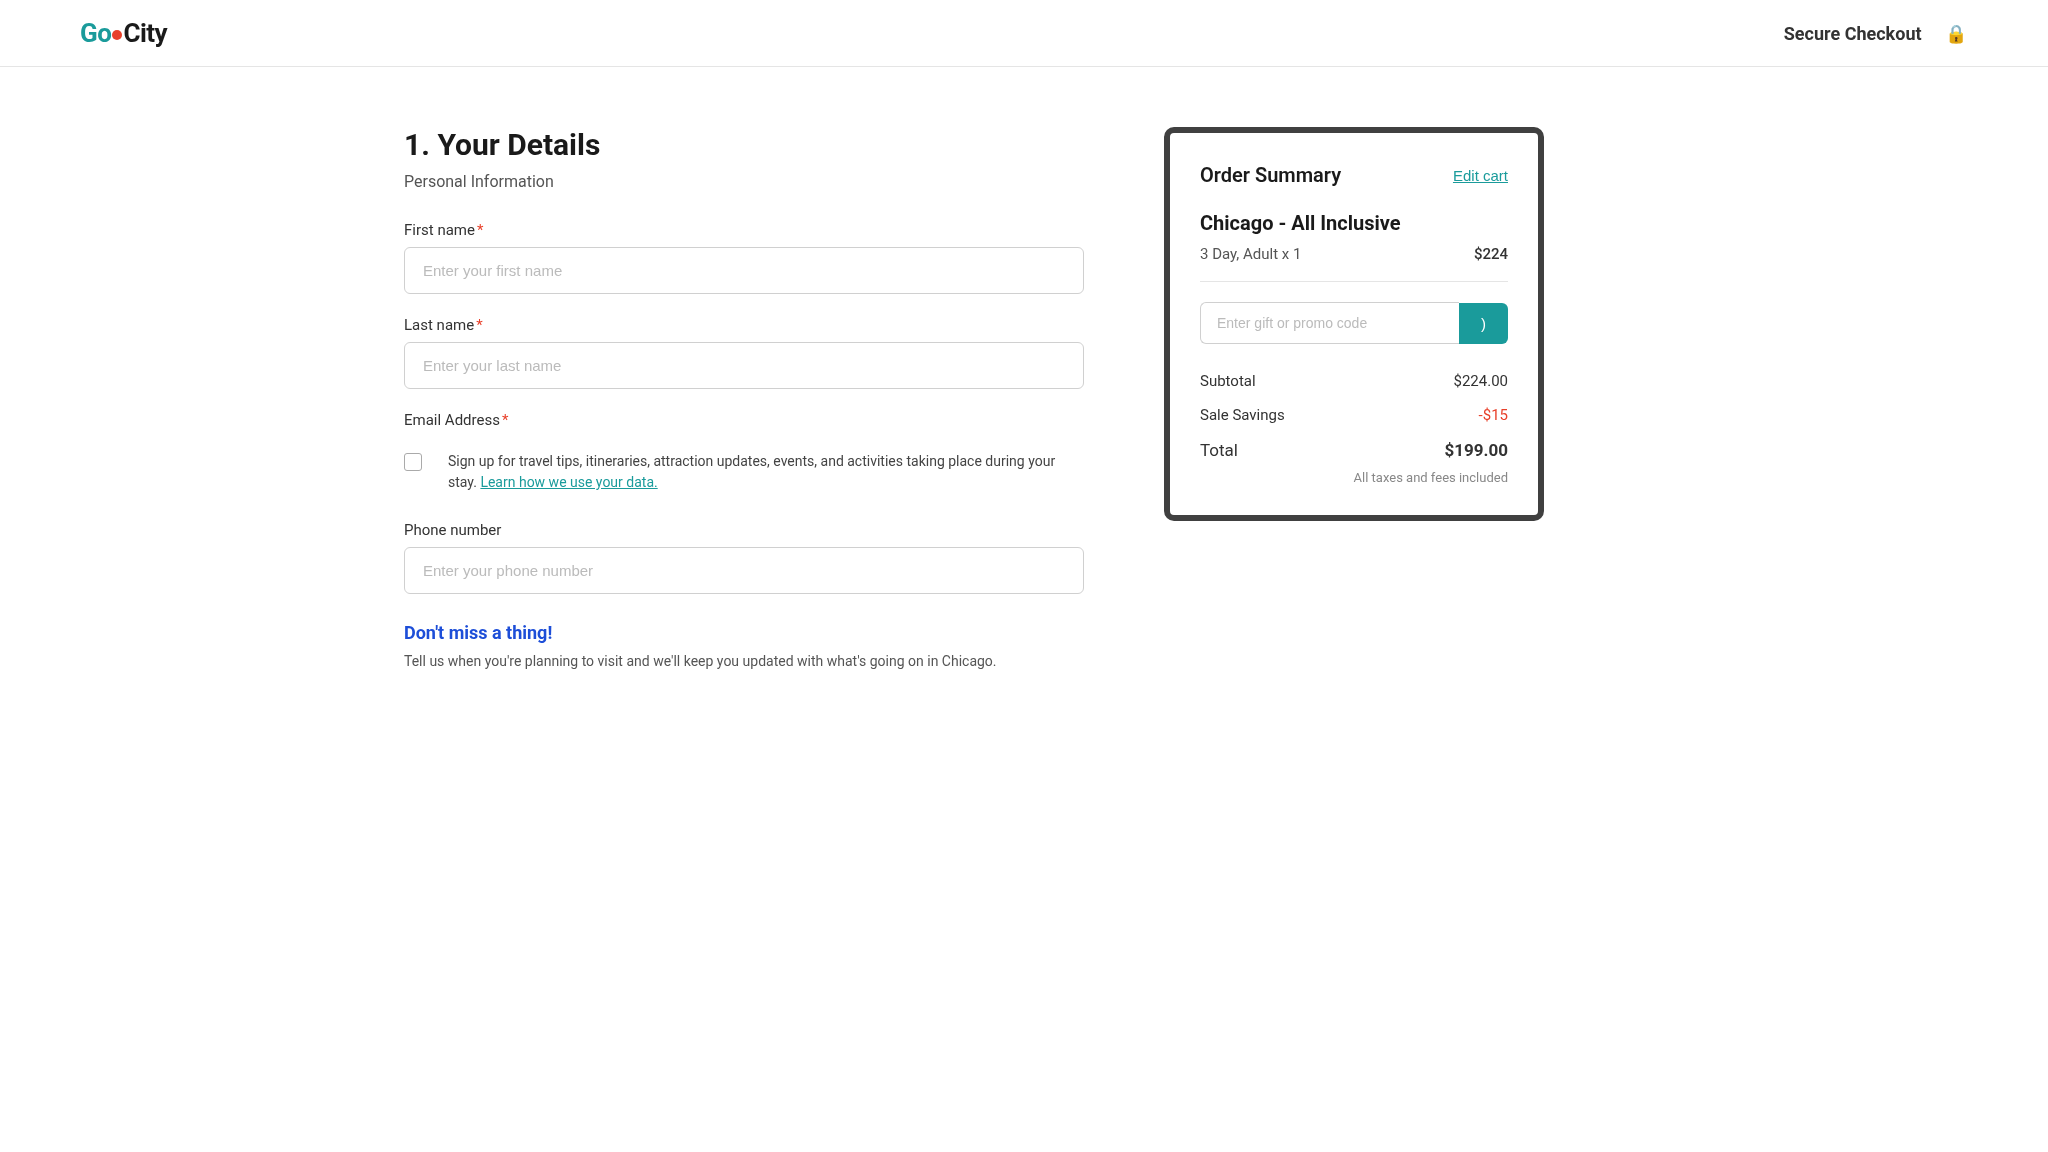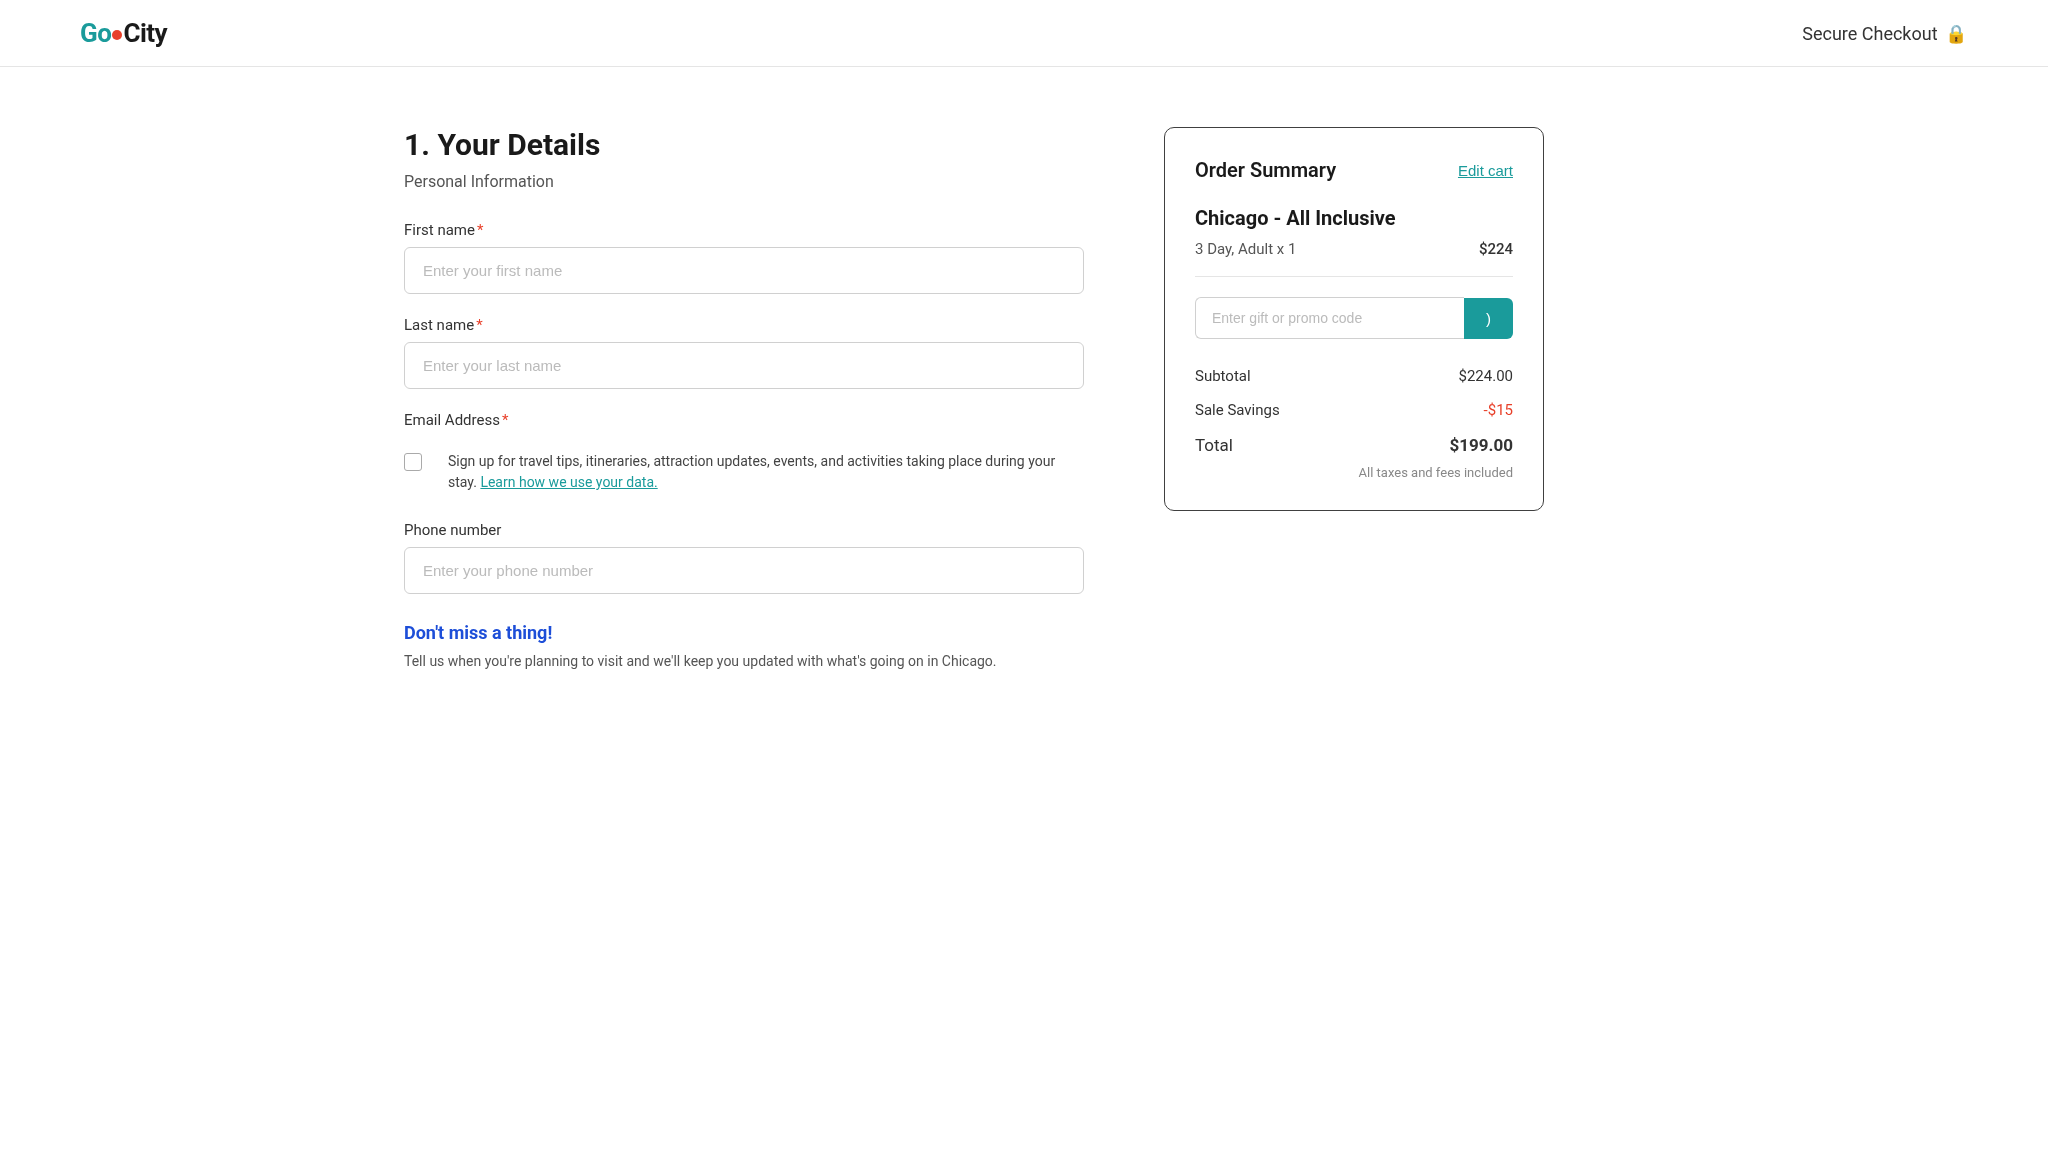--- a/index.html
+++ b/index.html
@@ -41,24 +41,24 @@
       position: relative;
       top: -2px;
       margin: 0 1px;
     }
     .logo-city {
       color: #1a1a1a;
     }
     .secure-checkout {
       display: flex;
       align-items: center;
-      gap: 8px;
+      gap: 24px;
       font-size: 18px;
       color: #333;
-      font-weight: 400;
+      font-weight: 700;
     }
     .lock-icon {
       font-size: 18px;
       color: #555;
     }
 
     
     .main-container {
       display: flex;
       max-width: 1400px;
@@ -170,21 +170,21 @@
     .dont-miss-text {
       font-size: 14px;
       color: #555;
       line-height: 1.5;
     }
 
     
     .order-summary {
       width: 380px;
       flex-shrink: 0;
-      border: 1px solid #404040;
+      border: 6px solid #404040;
       border-radius: 10px;
       padding: 30px;
       background: #fff;
     }
 
     .summary-header {
       display: flex;
       align-items: center;
       justify-content: space-between;
       margin-bottom: 24px;

